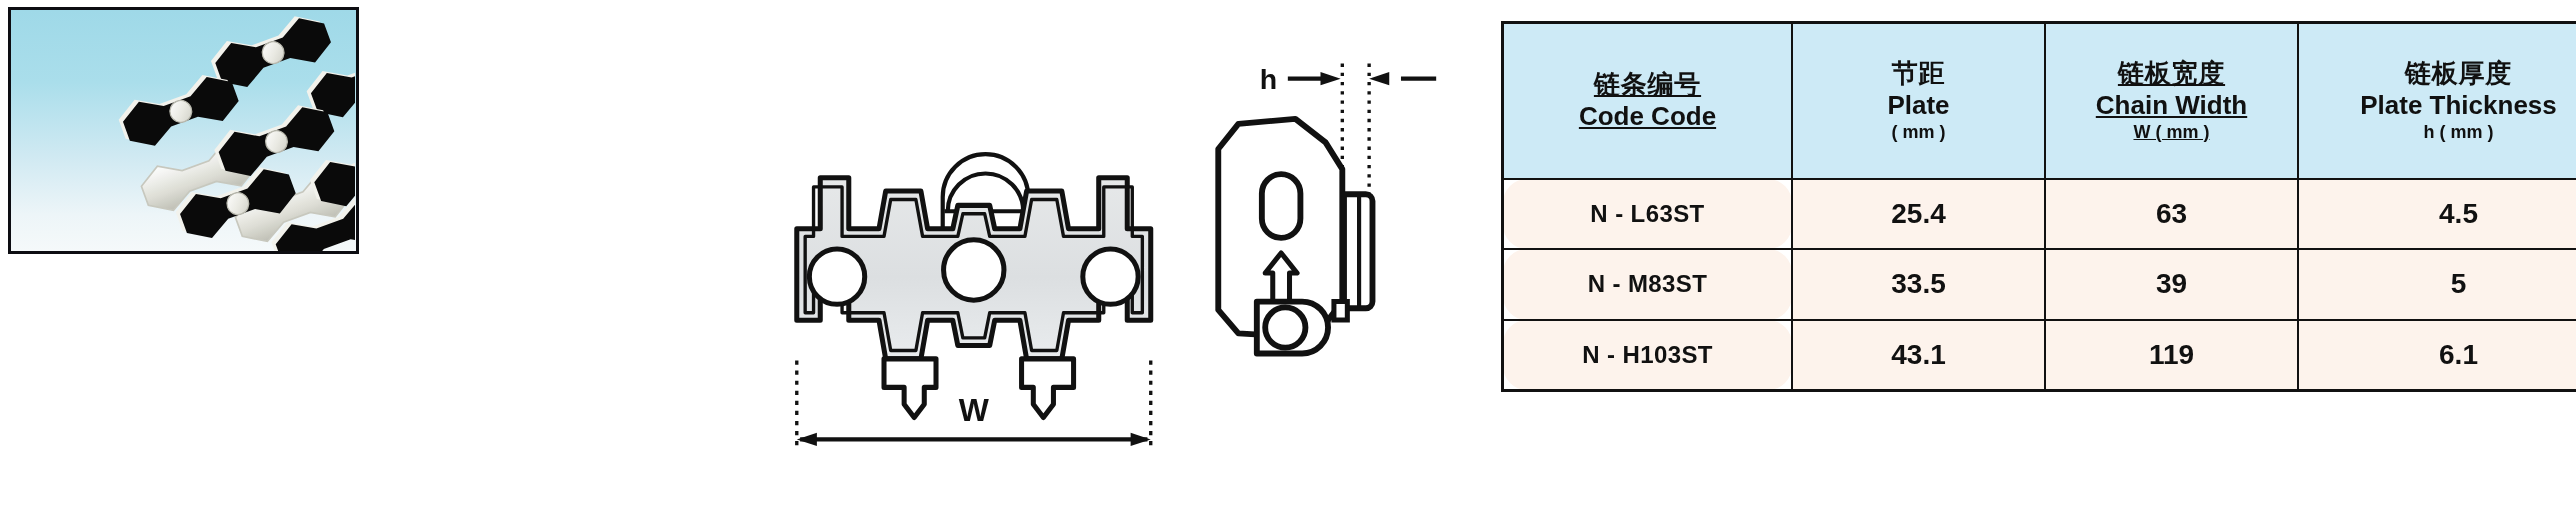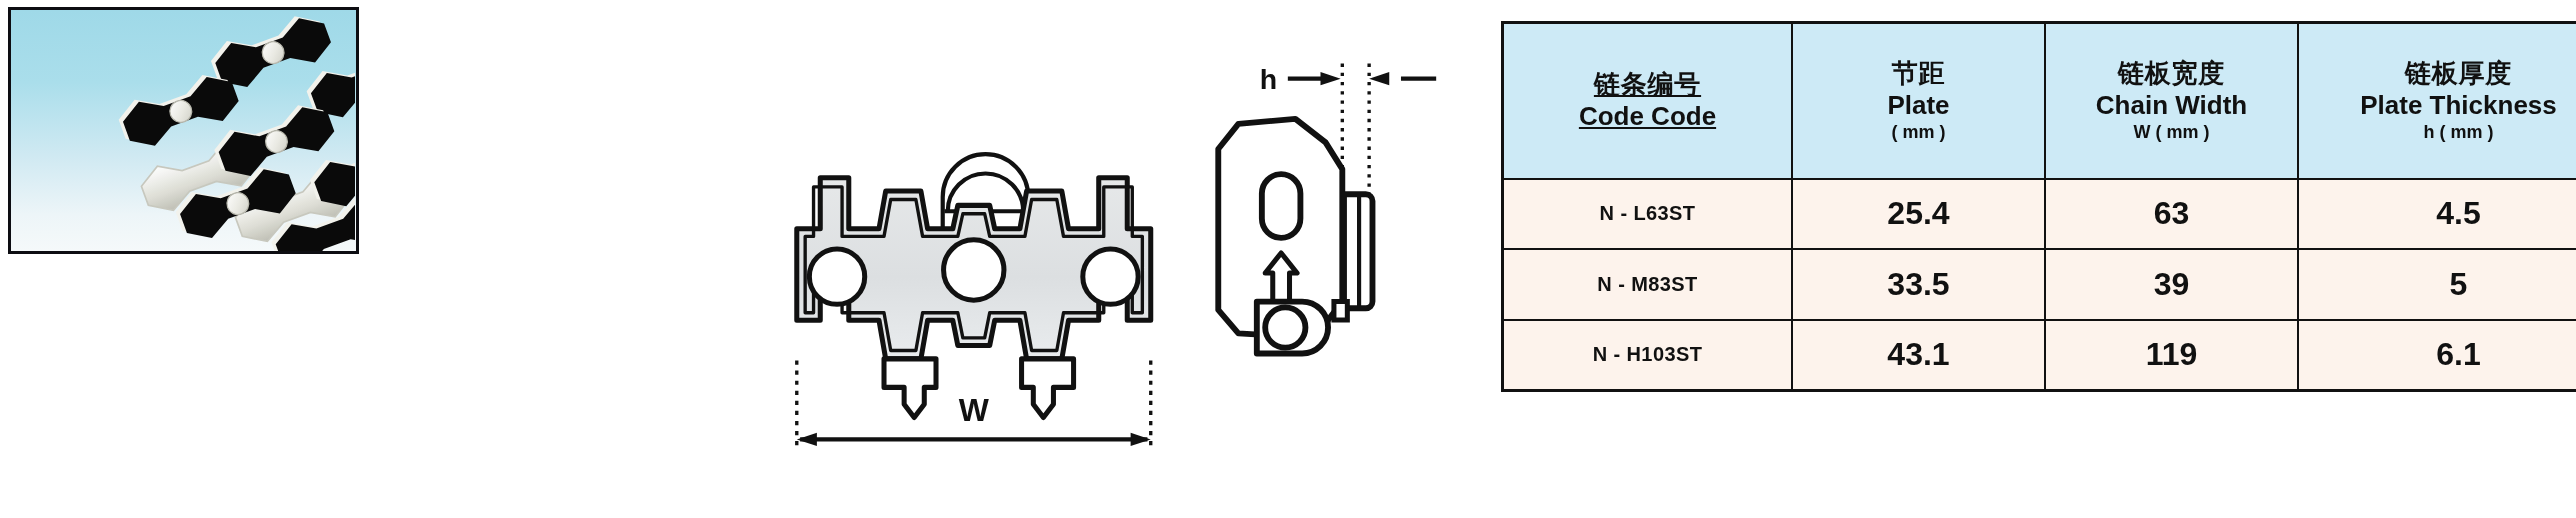--- a/index.html
+++ b/index.html
@@ -94,29 +94,30 @@
     display: block;
     font-size: 26px;
     line-height: 1.22;
   }
   .hdr-unit {
     display: block;
     font-size: 18px;
     line-height: 1.22;
   }
   td.cell-val {
-    font-size: 32px;
+    font-size: 28px;
   }
   td.cell-code {
-    font-size: 20px;
+    font-size: 24px;
     letter-spacing: 0.4px;
+    border-radius: 24px;
   }
   .col-code { width: 277px; text-decoration: underline; }
   .col-pitch { width: 241px; }
-  .col-width { width: 241px; }
+  .col-width { width: 241px; text-decoration: underline; }
   .col-thick { width: 309px; }
 
   .dim-label {
     font-family: "Liberation Sans", sans-serif;
     font-weight: bold;
     fill: #111111;
   }
 </style>
 </head>
 <body>

